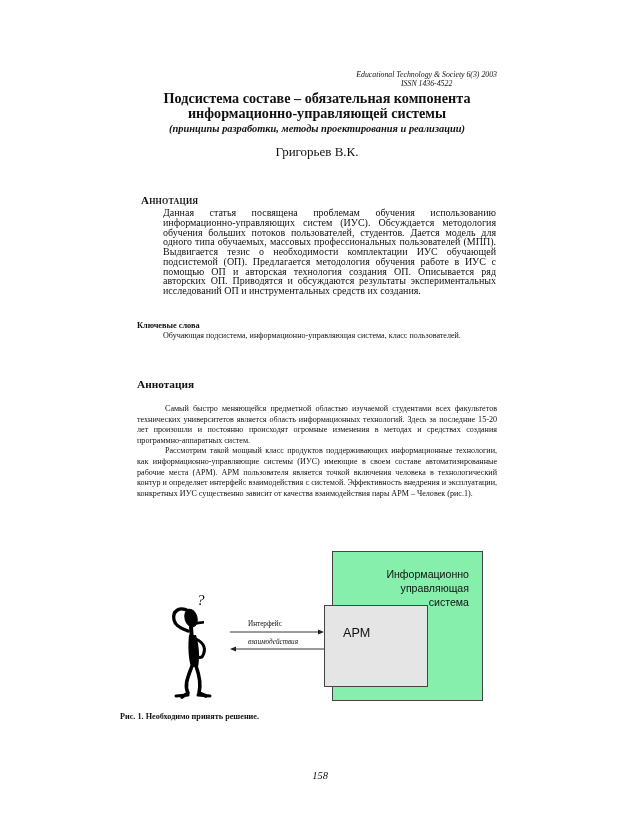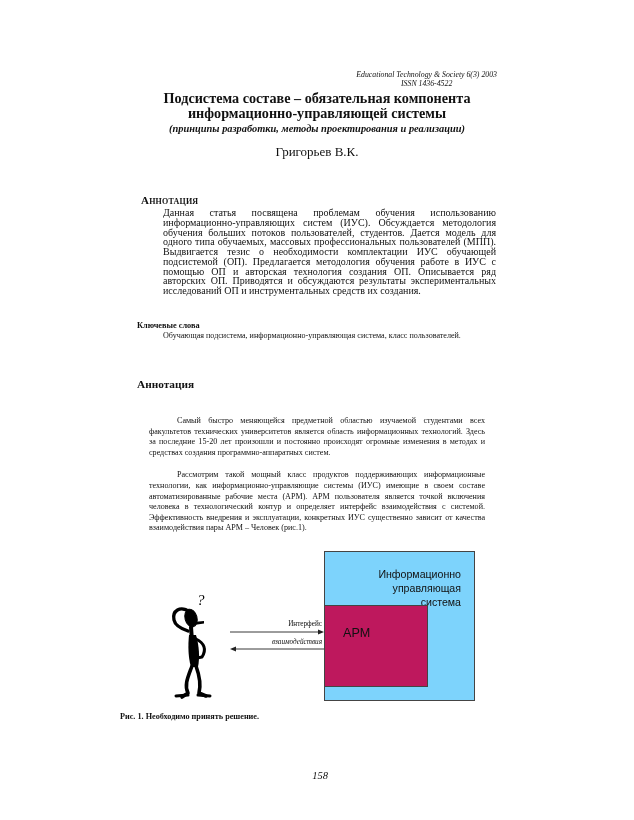--- a/index.html
+++ b/index.html
@@ -30,40 +30,40 @@
     left: 163px; width: 333px; top: 208px; font-size: 10px; line-height: 9.75px; text-align: justify;
   }
   .h-kw { left: 137px; top: 321px; font-weight: bold; font-size: 8.3px; }
   .kw {
     left: 163px; width: 333px; top: 331px; font-size: 8.1px; line-height: 10.6px; text-align: justify;
   }
   .h-intro { left: 137px; top: 378px; font-weight: bold; font-size: 11.3px; }
   .body-text {
     left: 137px; width: 360px; top: 404px; font-size: 8.1px; line-height: 10.6px; text-align: justify;
   }
-  .body-text p { margin: 12px; text-indent: 28px; }
+  .body-text p { margin: 0; text-indent: 28px; }
   .figure { left: 160px; top: 545px; width: 350px; height: 160px; }
   .outer-box {
-    position: absolute; left: 164px; top: 6px; width: 149px; height: 148px;
-    border: 1px solid #444; background: #7dd3fc;
+    position: absolute; left: 172px; top: 6px; width: 149px; height: 148px;
+    border: 1px solid #444; background: #86efac;
   }
   .ius-label {
     position: absolute; right: 13px; top: 16px; font-family: "Liberation Sans", "DejaVu Sans", sans-serif;
     font-size: 10.6px; line-height: 13.8px; text-align: right;
   }
   .inner-box {
     position: absolute; left: 164px; top: 60px; width: 102px; height: 80px;
-    border: 1px solid #444; background: #be185d;
+    border: 1px solid #444; background: #e5e5e5;
   }
   .arm-label {
     position: absolute; left: 18px; top: 20px; font-family: "Liberation Sans", "DejaVu Sans", sans-serif;
     font-size: 12.6px;
   }
   .arrow-label {
-    position: absolute; font-size: 7.2px; text-align: right; width: 94px; left: 68px;
+    position: absolute; font-size: 7.2px; text-align: left; width: 94px; left: 88px;
   }
   .caption {
     left: 120px; width: 394px; top: 712px; text-align: left; font-weight: bold; font-size: 8.2px;
   }
   .page-num {
     left: 280px; width: 80px; top: 770px; text-align: center; font-style: italic; font-size: 10.5px;
   }
 </style>
 </head>
 <body>

